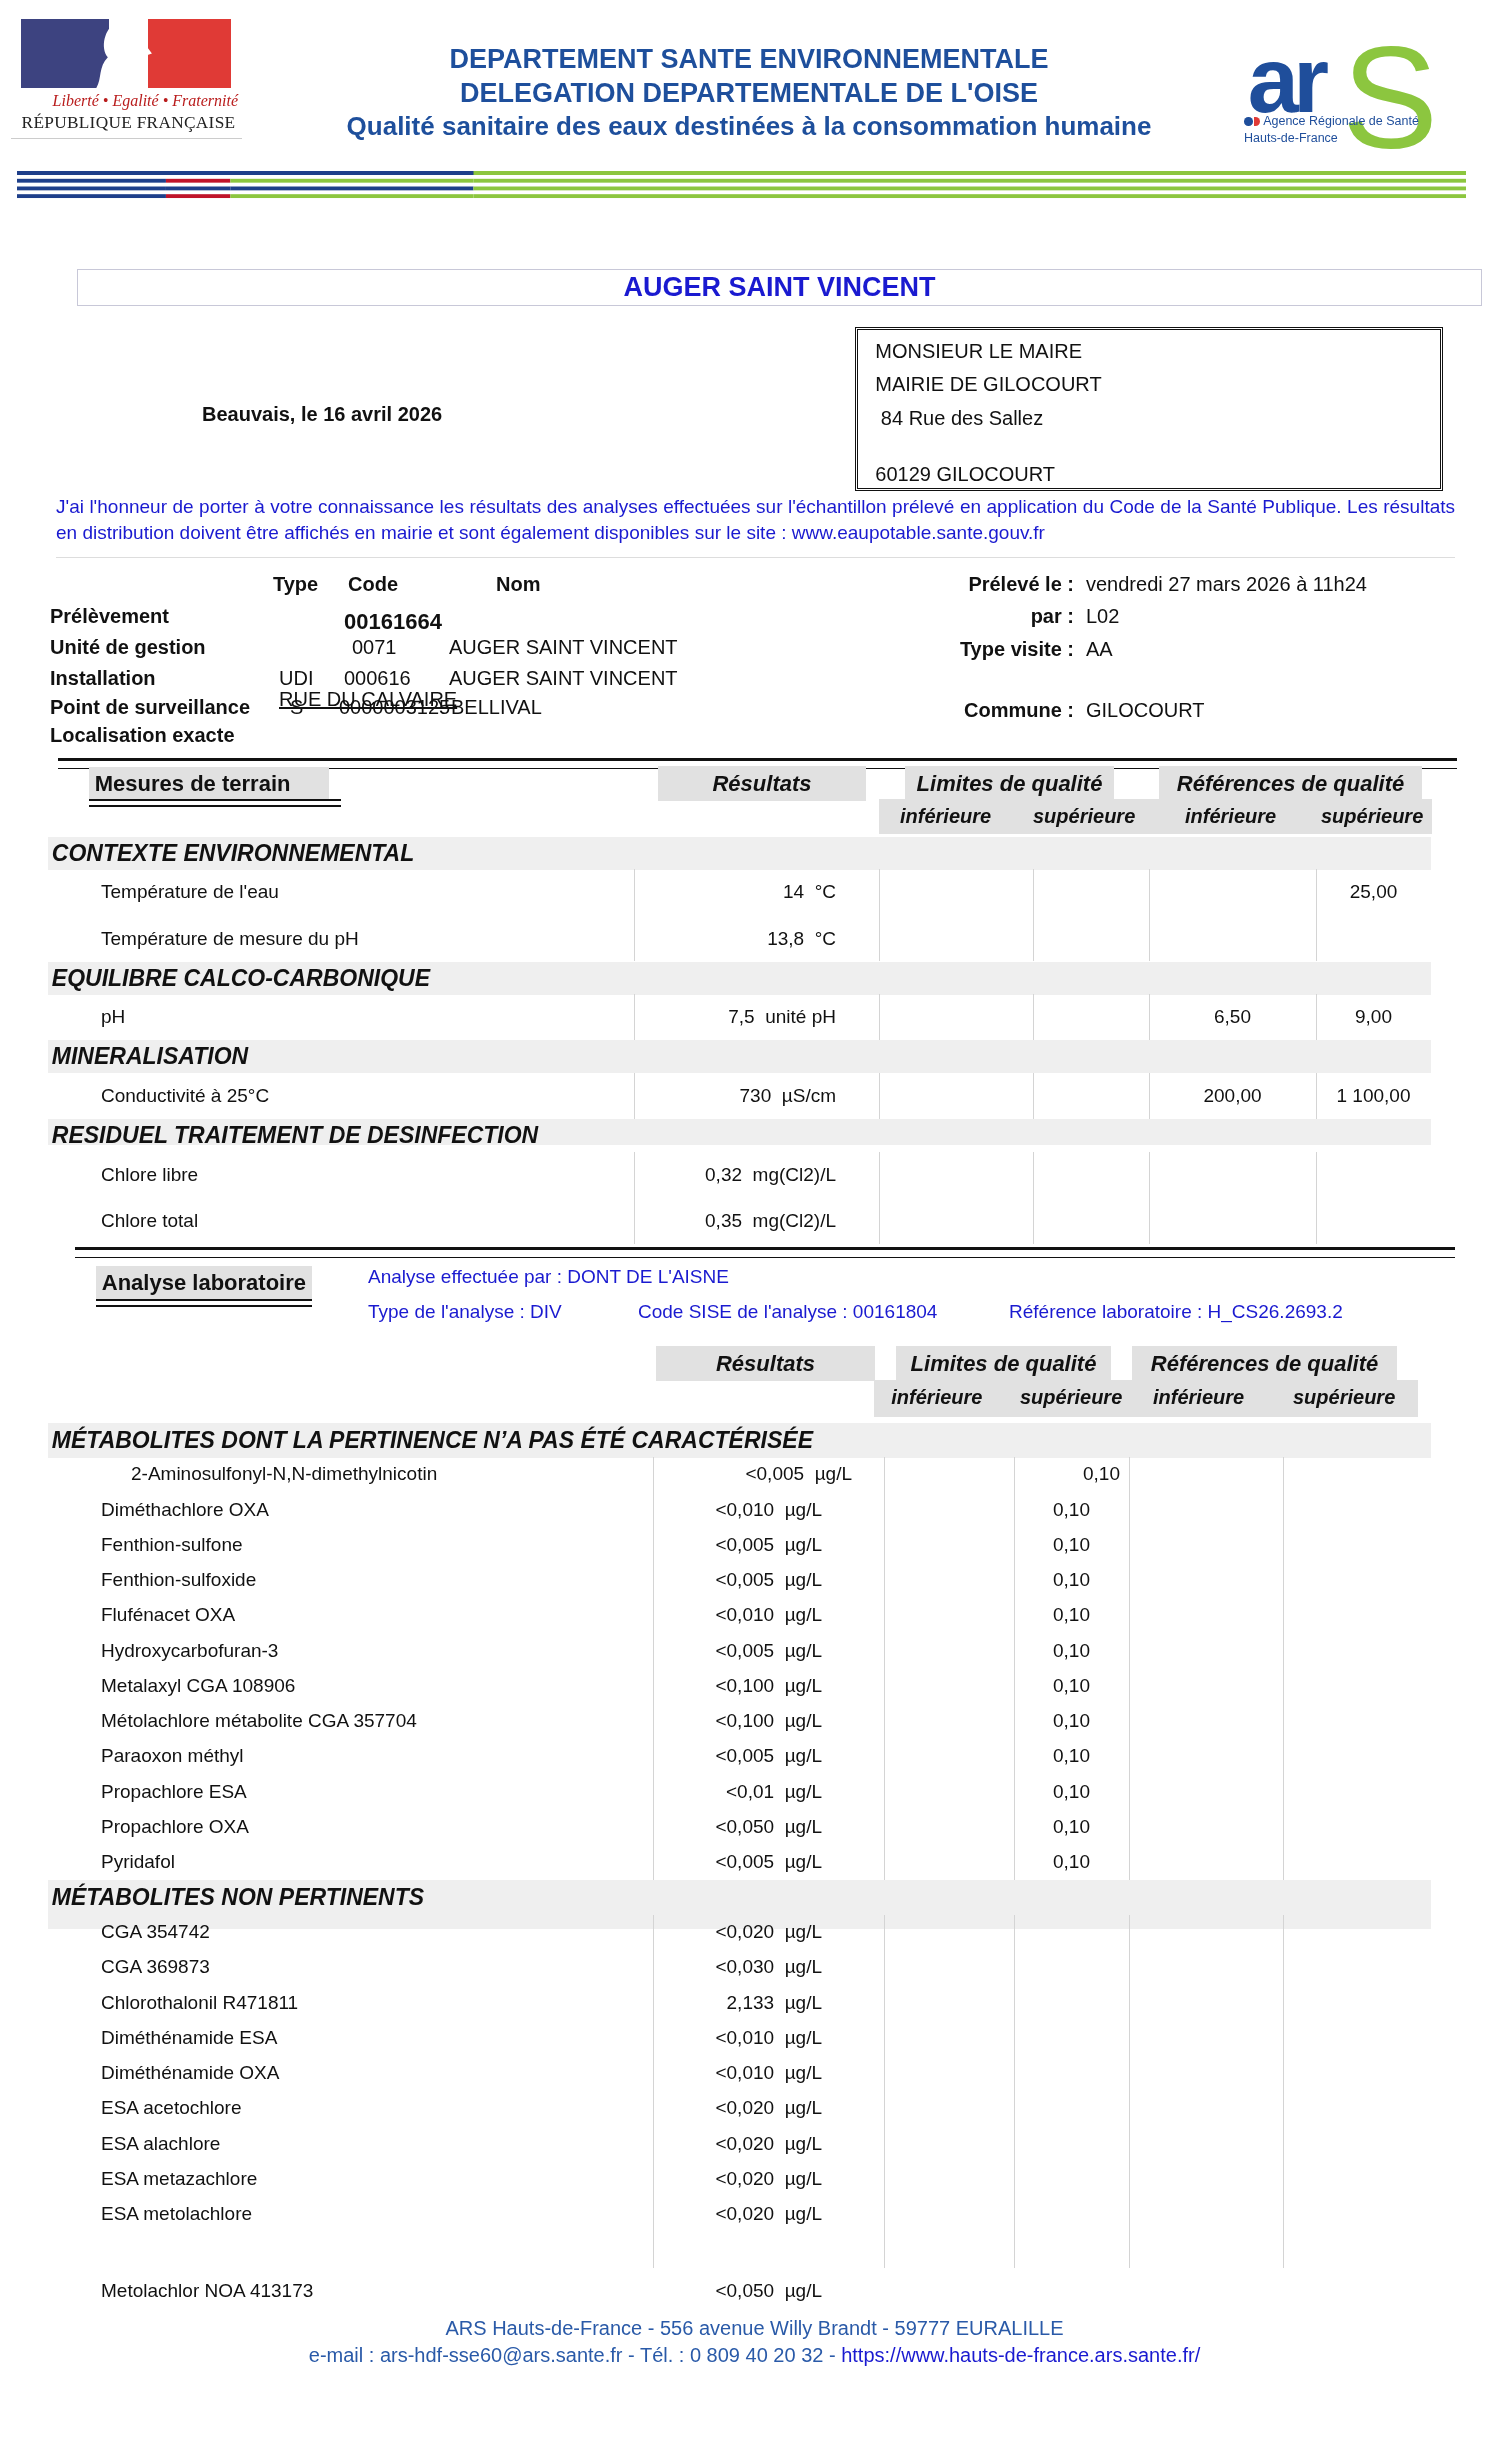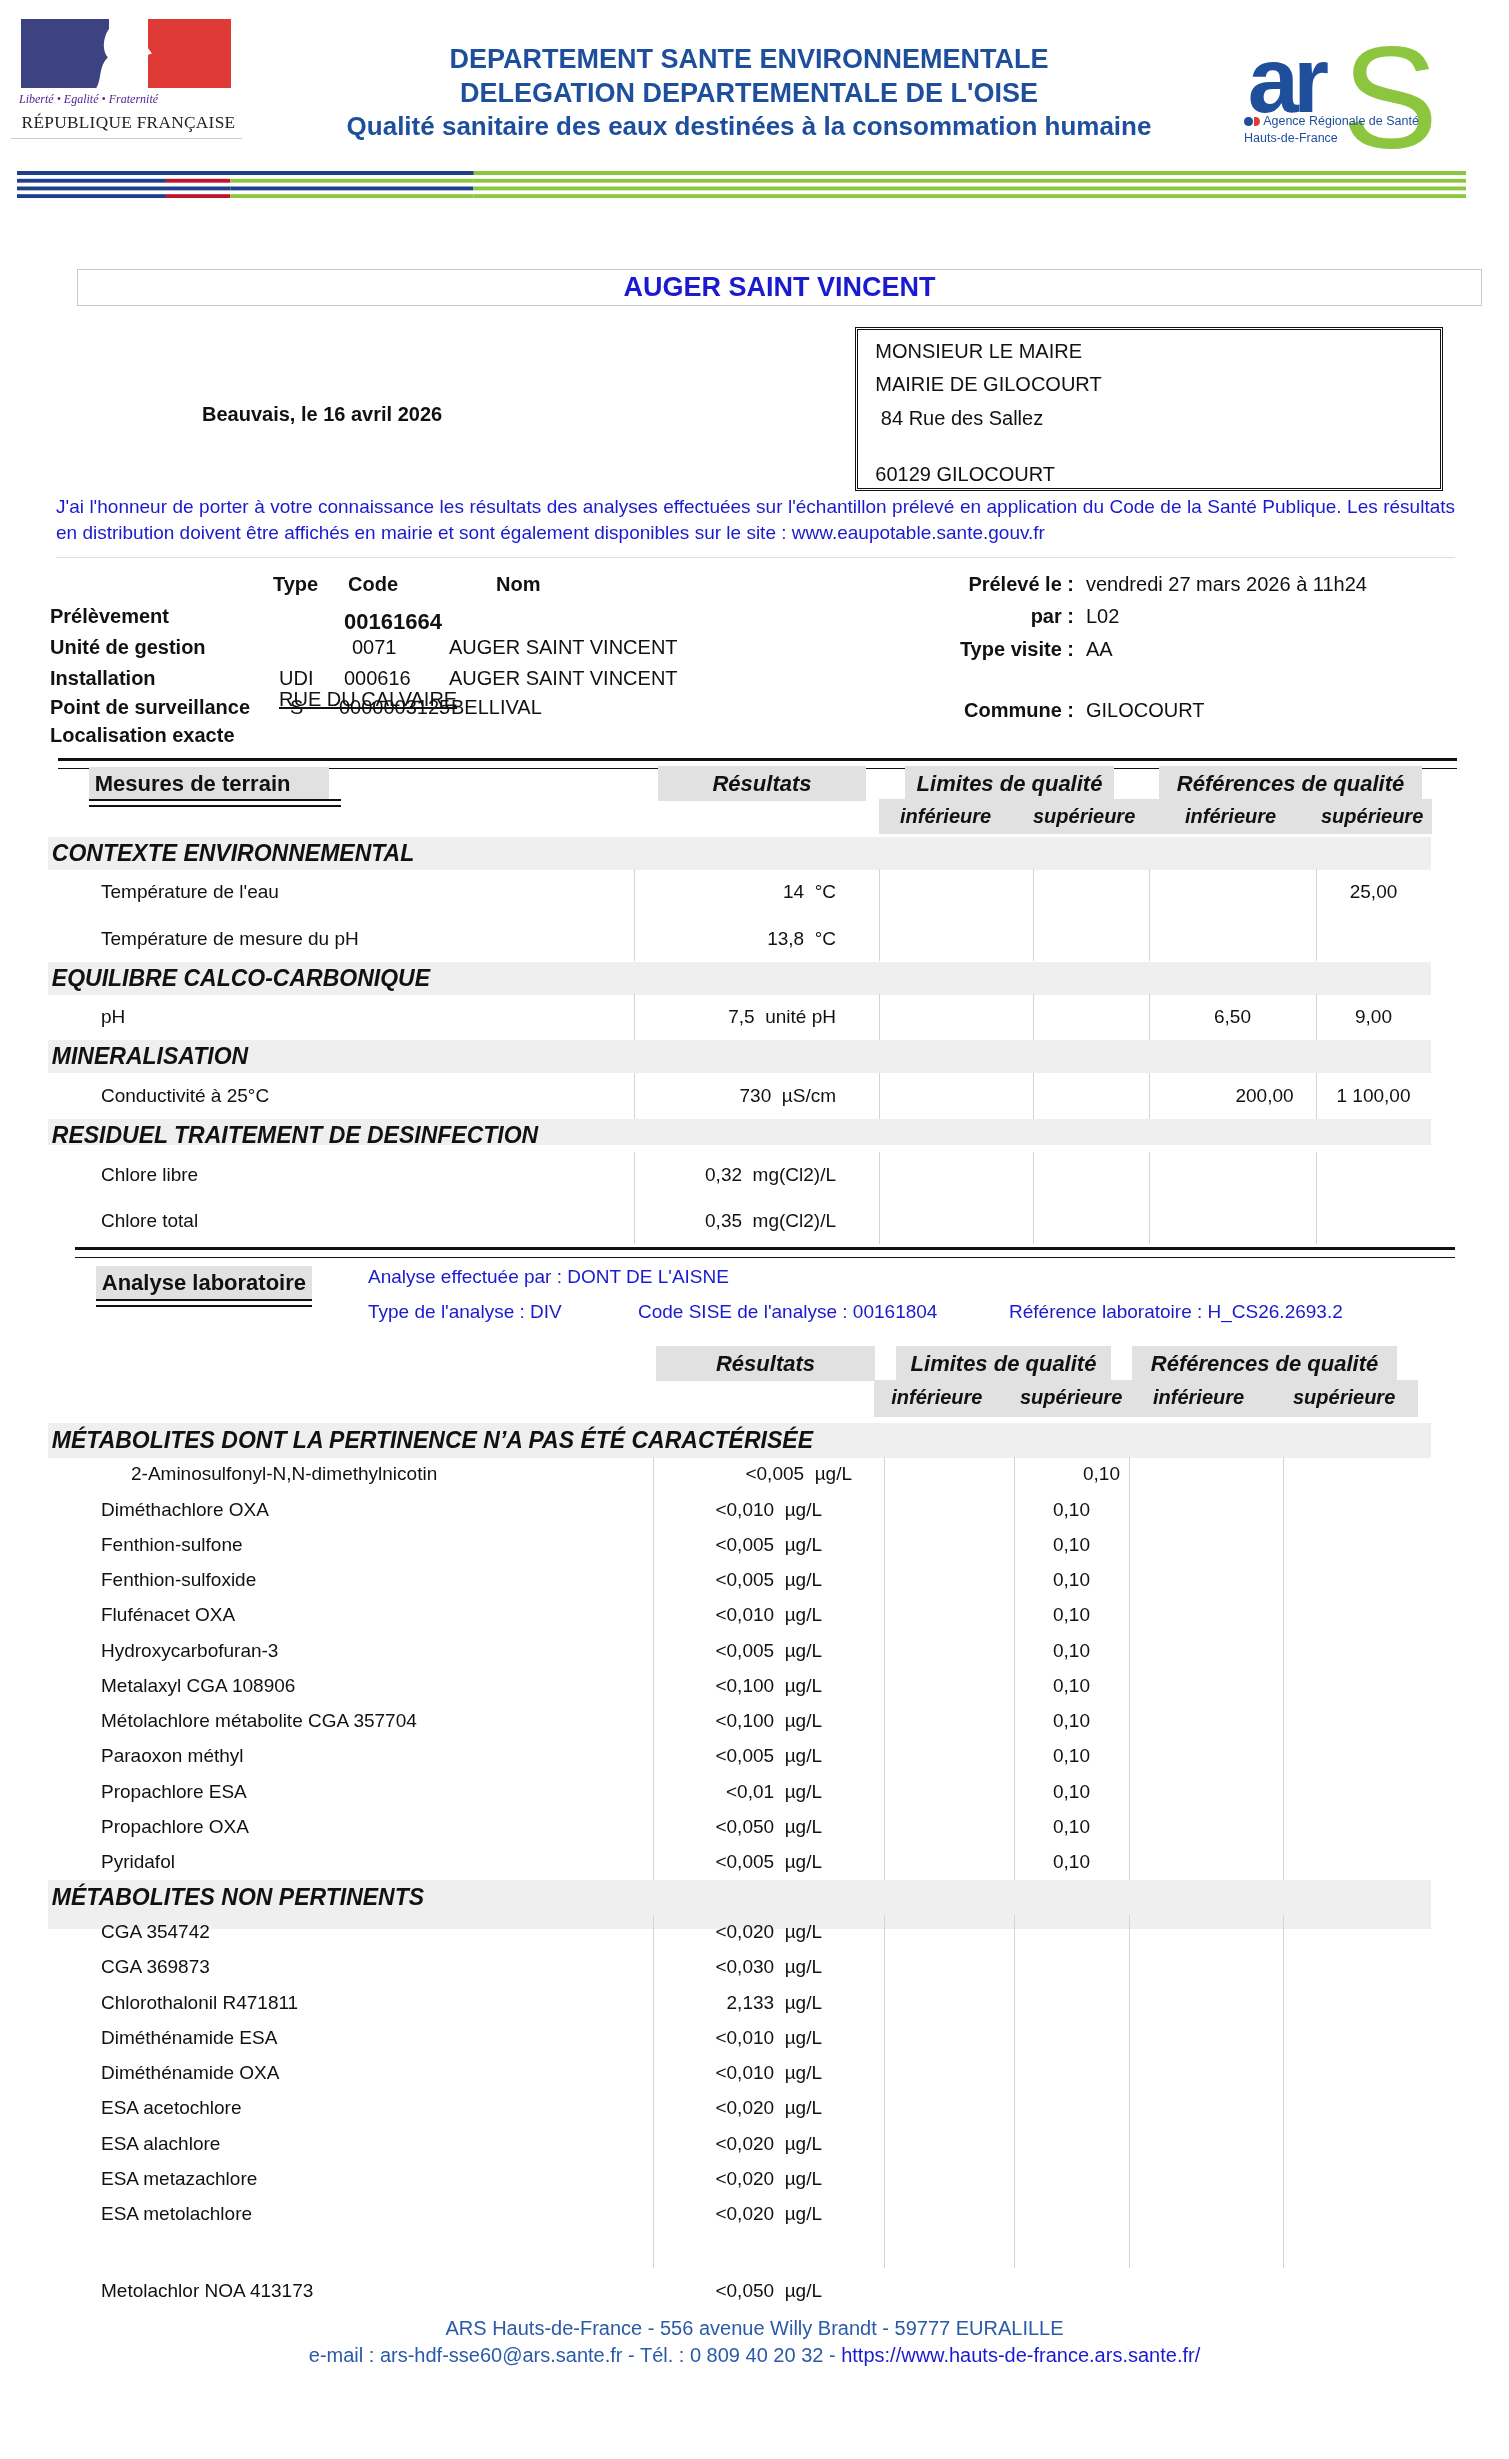--- a/index.html
+++ b/index.html
@@ -5,21 +5,21 @@
   html, body { margin:0; padding:0; background:#fff; }
   body { width:1509px; height:2459px; position:relative; overflow:hidden;
          font-family:"Liberation Sans", sans-serif; color:#111; }
   .abs { position:absolute; }
   
   .rf-logo { left:19px; top:19px; width:219px; height:121px; }
   .rf-flag { position:absolute; left:1.9px; top:0; width:209px; height:69px; }
   .rf-flag .b { position:absolute; left:0; top:0; width:88px; height:69px; background:#3d4380; }
   .rf-flag .w { position:absolute; left:88px; top:0; width:38px; height:69px; background:#fff; }
   .rf-flag .r { position:absolute; left:127px; top:0; width:83px; height:69px; background:#e03a36; }
-  .rf-motto { position:absolute; left:0; top:73px; width:219px; text-align:left; font-family:"Liberation Serif", serif; font-style:italic; font-size:12px; color:#4c1d95; }
+  .rf-motto { position:absolute; left:0; top:73px; width:219px; text-align:right; font-family:"Liberation Serif", serif; font-style:italic; font-size:16px; color:#b91c1c; }
   .rf-name { position:absolute; left:0; top:94px; width:219px; text-align:center; font-family:"Liberation Serif", serif; font-size:17.3px; color:#222; letter-spacing:0.3px; }
   .rf-line { position:absolute; left:-7.7px; top:119px; width:231px; height:1px; background:#ccc; }
   .hdr-title { left:288px; width:922px; text-align:center; color:#1e4f9c; font-weight:bold; font-size:27px; }
   .ars-logo { left:1244px; top:37px; width:231px; height:130px; }
   .ars-a { position:absolute; left:3.8px; top:0; font-size:92px; font-weight:bold; color:#1f4e9b; letter-spacing:-5.8px; line-height:86px; }
   .ars-s { position:absolute; left:98px; top:-9.6px; font-size:144px; color:#8cc63f; line-height:144px; font-weight:normal; }
   .ars-sub1 { position:absolute; left:0; top:77px; font-size:12.5px; color:#1f4e9b; white-space:nowrap; }
   .ars-sub2 { position:absolute; left:0; top:94px; font-size:12.5px; color:#1f4e9b; }
   .ars-dot { display:inline-block; width:8.6px; height:8.6px; border-radius:50%; background:#1f4e9b; margin-right:1.9px; vertical-align:middle; }
   .ars-dot2 { display:inline-block; width:5.8px; height:8.6px; border-radius:0 8.6px 8.6px 0; background:#e03a36; margin-right:2.9px; vertical-align:middle; }
@@ -209,21 +209,21 @@
     <div class="vline" style="left: 879px; top: 994px; height: 46px;"></div>
     <div class="vline" style="left: 1033px; top: 994px; height: 46px;"></div>
     <div class="vline" style="left: 1149px; top: 994px; height: 46px;"></div>
     <div class="vline" style="left: 1316px; top: 994px; height: 46px;"></div>
     <div class="abs section-row" style="top: 1040px; height: 33px; line-height: 33px;">MINERALISATION</div>
     <div class="abs" style="left: 0px; top: 1073px; width: 1509px; height: 46px;">
       <div class="row-name" style="left: 101px; top: 11.5px; white-space: pre;">Conductivité à 25°C</div>
       <div class="row-res" style="left: 596px; width: 240px; top: 11.5px; white-space: pre;">730  µS/cm</div>
       <div class="row-num" style="left: 879px; width: 154px; top: 11.5px; white-space: pre;"></div>
       <div class="row-num" style="left: 1033px; width: 116px; top: 11.5px; white-space: pre;"></div>
-      <div class="row-num" style="left: 1149px; width: 167px; top: 11.5px; white-space: pre; margin-left: 32px;">200,00</div>
+      <div class="row-num" style="left: 1149px; width: 167px; top: 11.5px; white-space: pre;">200,00</div>
       <div class="row-num" style="left: 1316px; width: 115px; top: 11.5px; white-space: pre;">1 100,00</div>
     </div>
     <div class="vline" style="left: 634px; top: 1073px; height: 46px;"></div>
     <div class="vline" style="left: 879px; top: 1073px; height: 46px;"></div>
     <div class="vline" style="left: 1033px; top: 1073px; height: 46px;"></div>
     <div class="vline" style="left: 1149px; top: 1073px; height: 46px;"></div>
     <div class="vline" style="left: 1316px; top: 1073px; height: 46px;"></div>
     <div class="abs section-row" style="top: 1119px; height: 26px; line-height: 33px;">RESIDUEL TRAITEMENT DE DESINFECTION</div>
     <div class="abs" style="left: 0px; top: 1152px; width: 1509px; height: 46px;">
       <div class="row-name" style="left: 101px; top: 11.5px; white-space: pre;">Chlore libre</div>

